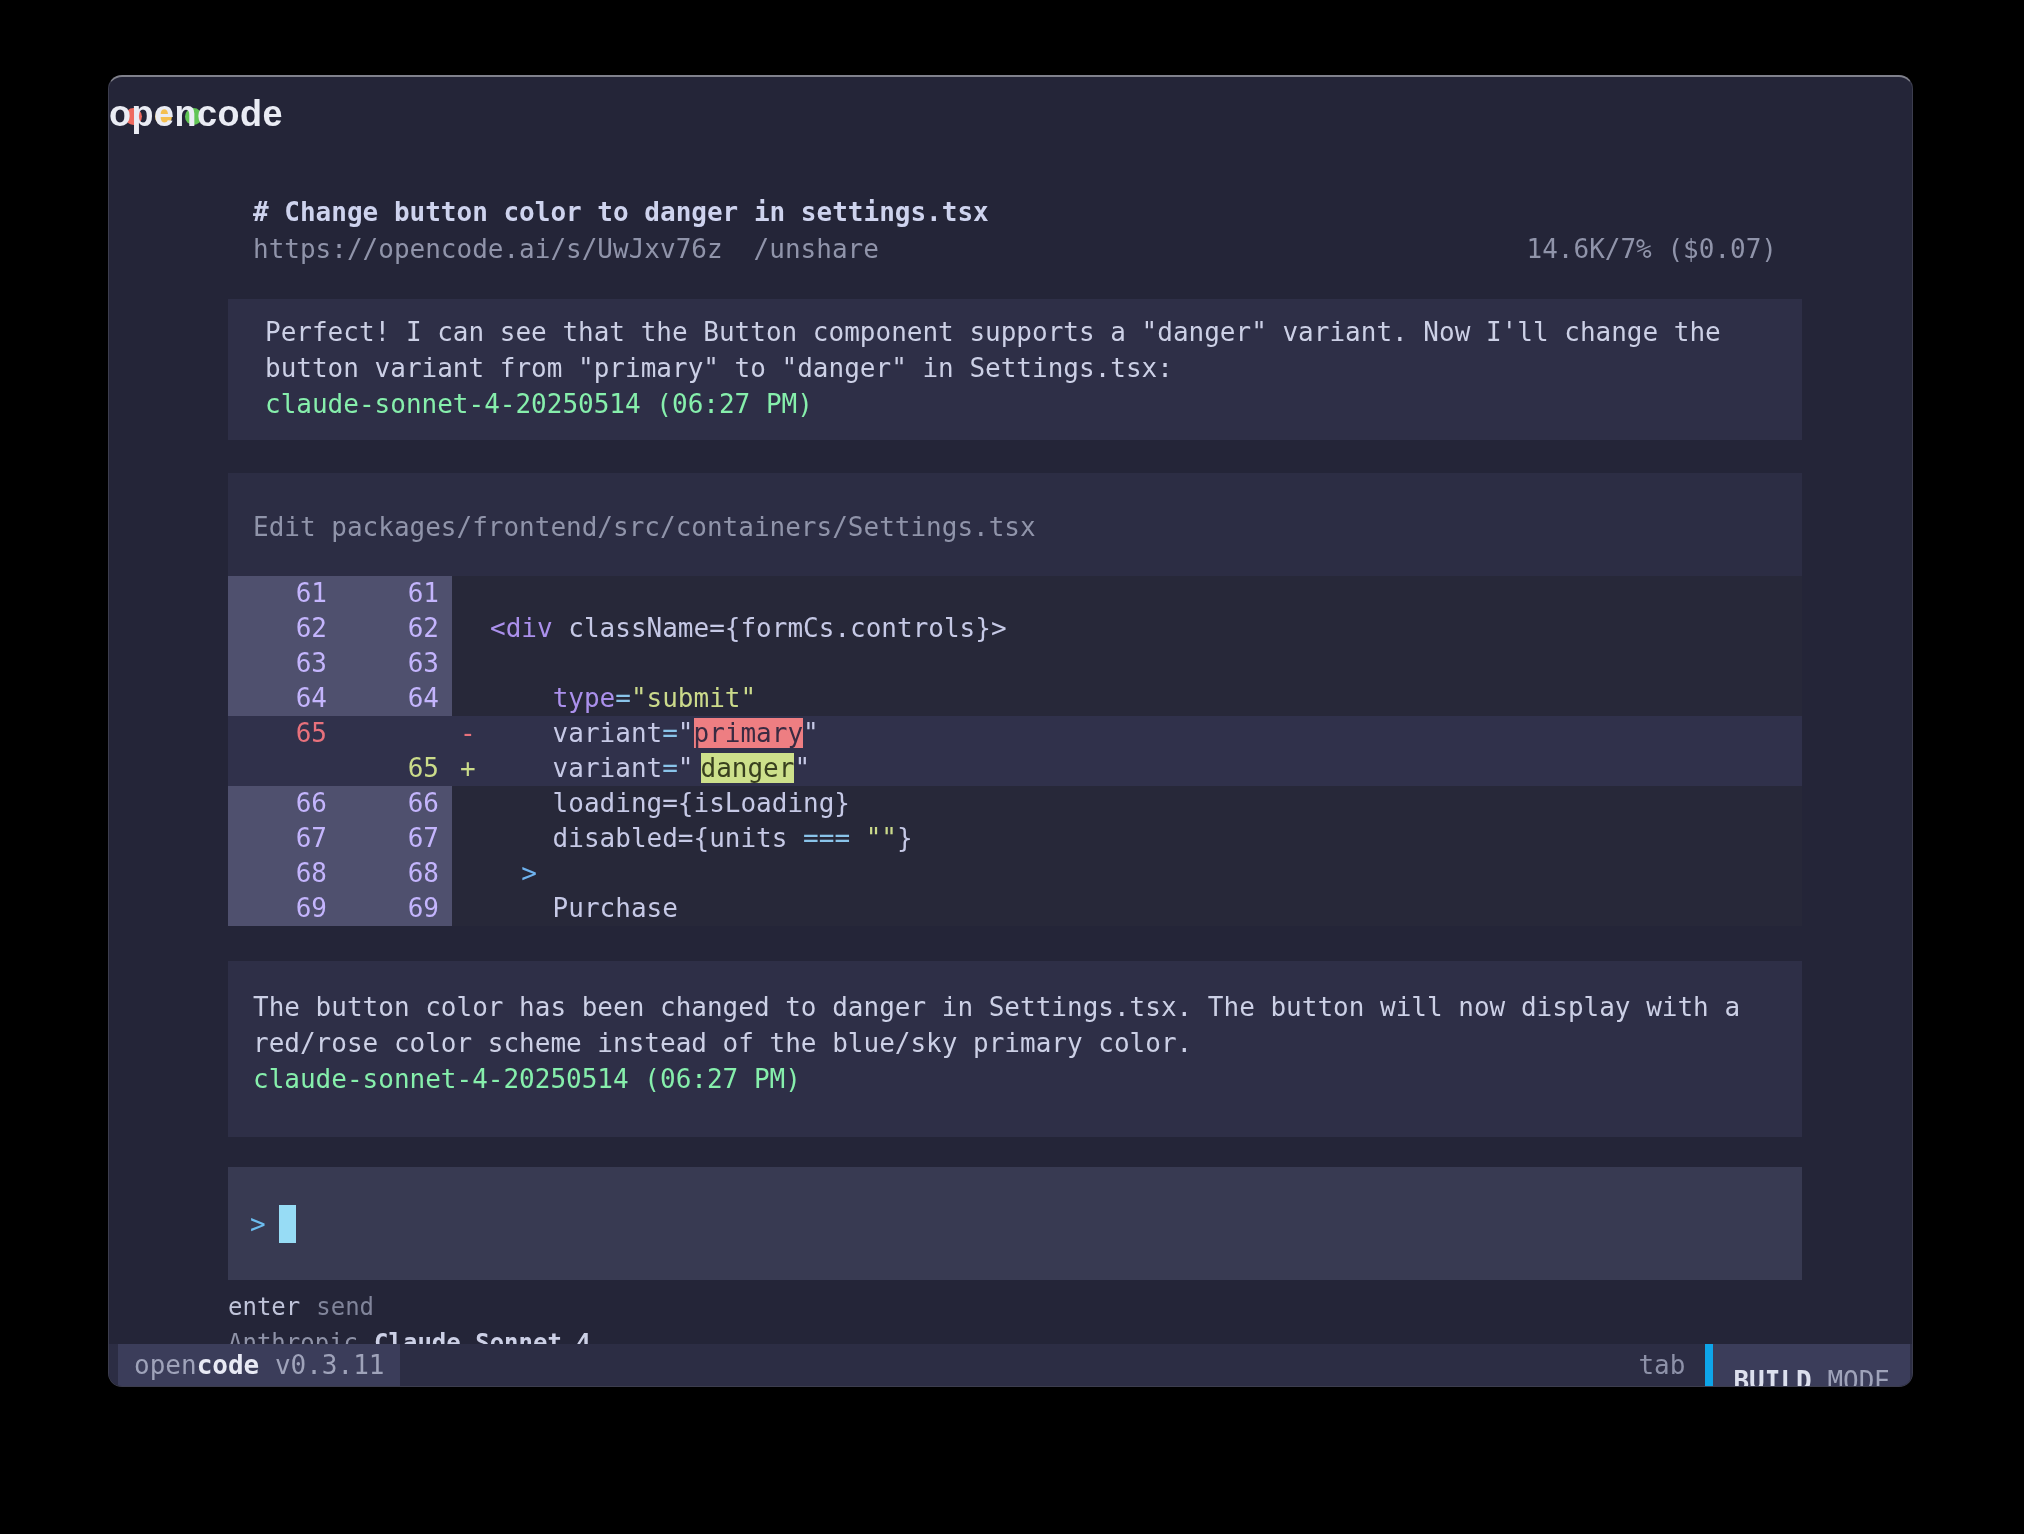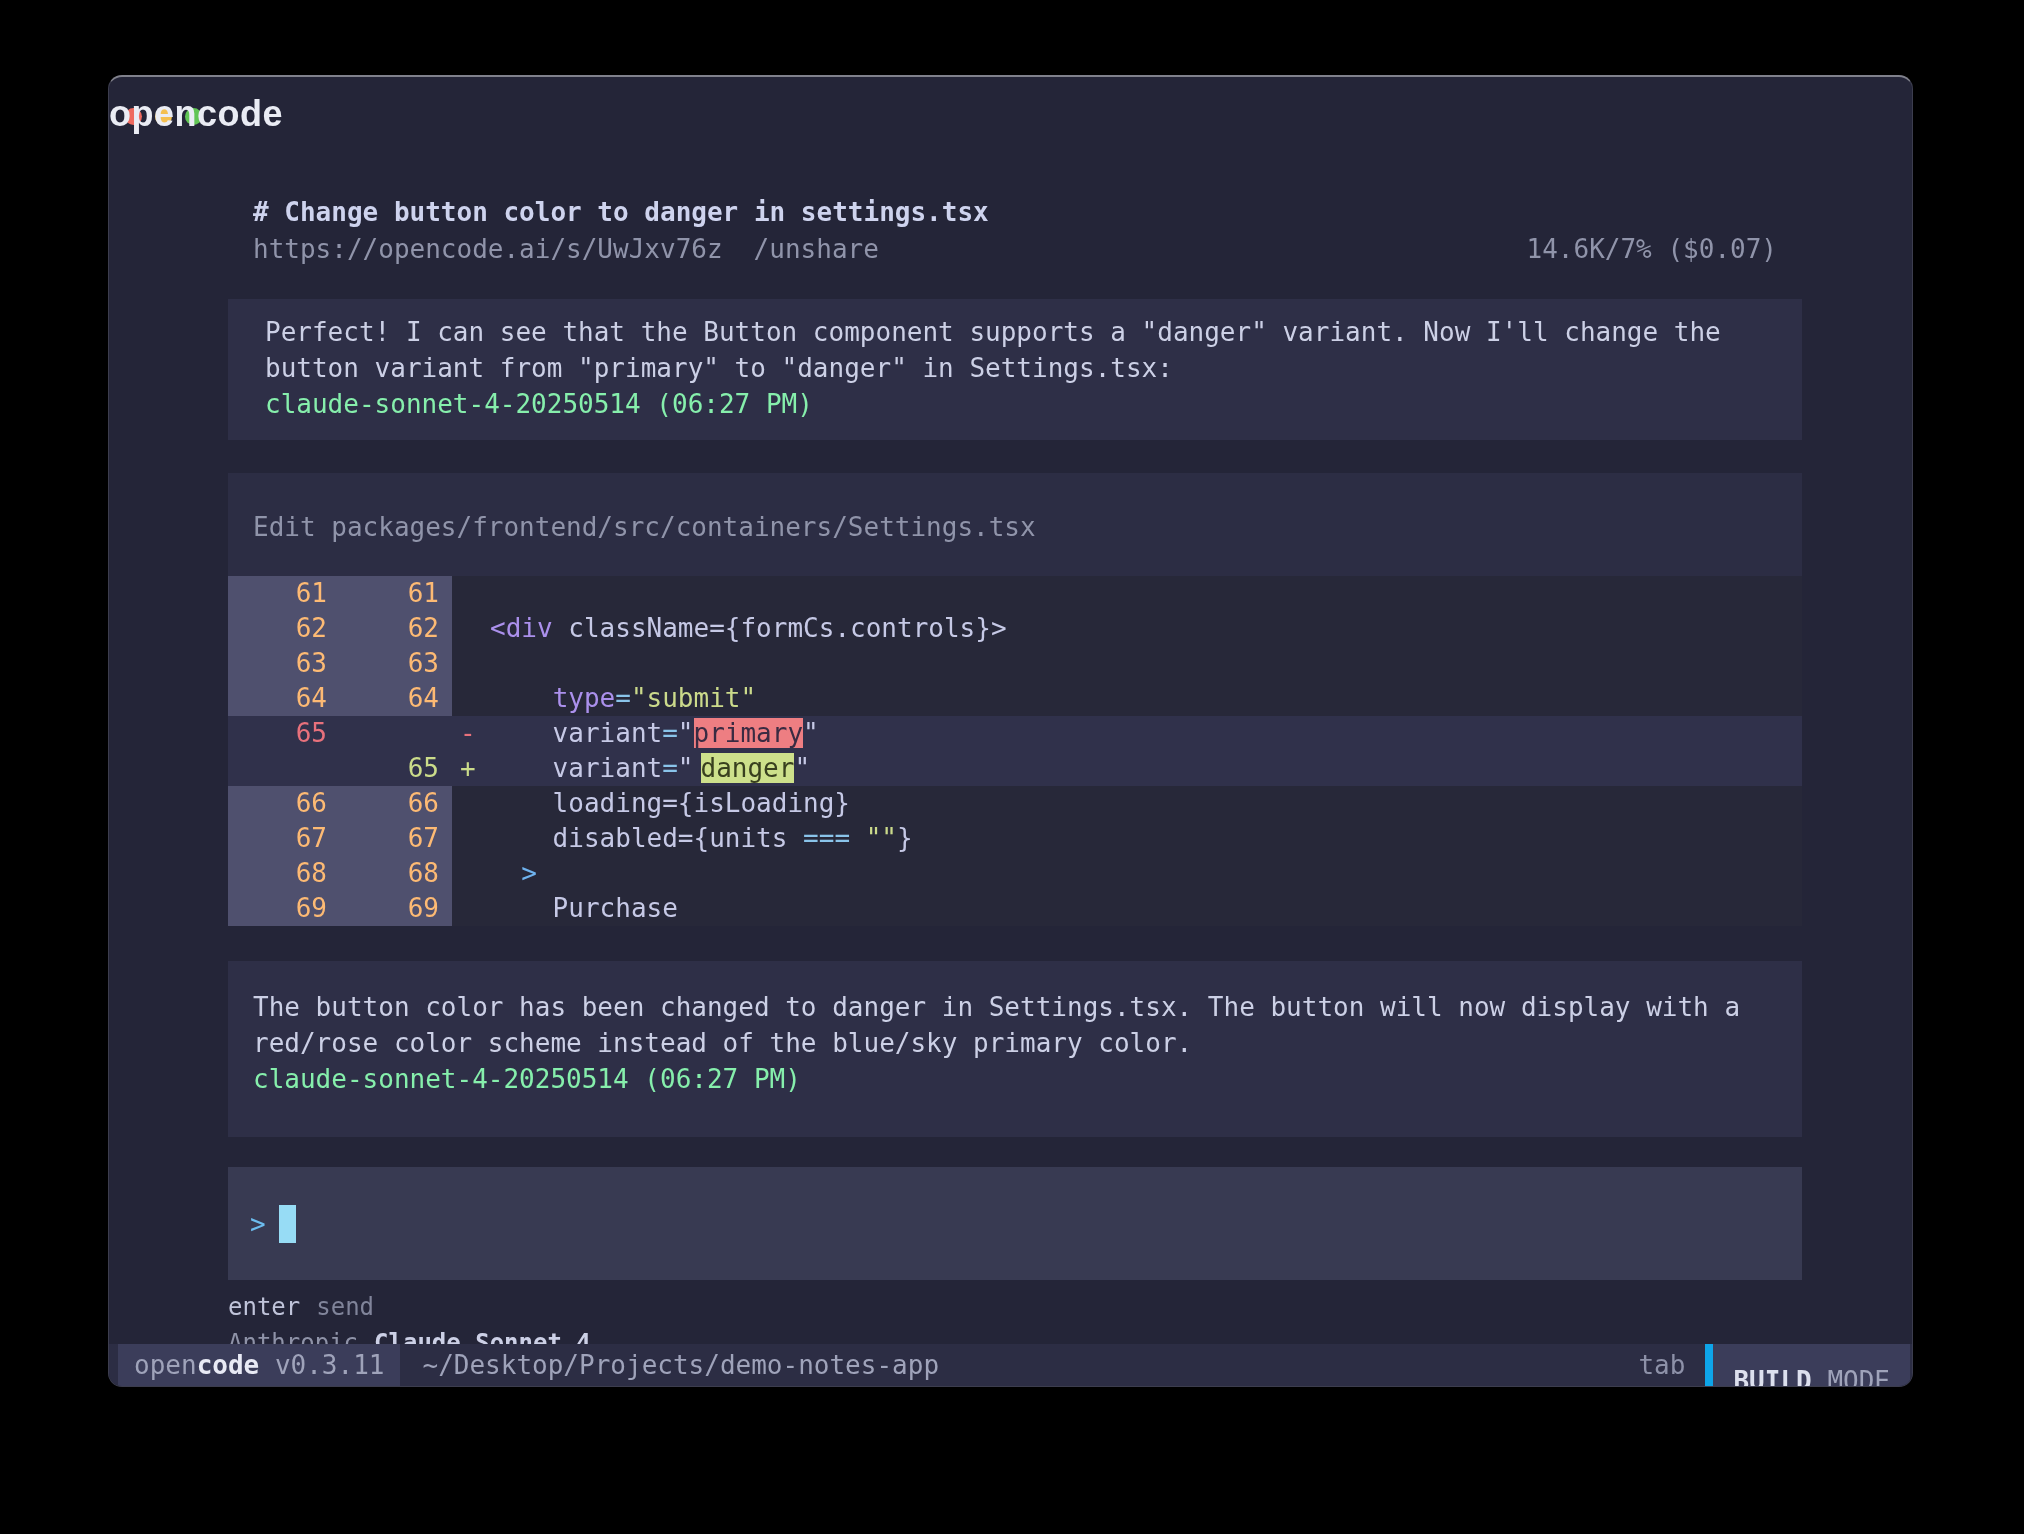--- a/index.html
+++ b/index.html
@@ -47,21 +47,21 @@
   .msg2 .mcontent{padding:28px 25px 40px;}
   .msg .mtext{color:#ccd0e6;max-width:1500px;}
   .msg .mmeta{color:#86efac;}
   
   .diffb{top:396px;height:453px;}
   .diffb .dcontent{flex:1;background:#2c2d44;overflow:hidden;}
   .diffb .dheader{padding:36px 25px 0;font-size:26px;line-height:36px;color:#9094aa;white-space:nowrap;}
   .diff-rows{margin-top:31px;}
   .diff-row{display:flex;height:35px;line-height:35px;font-size:26px;background:#272839;}
   .diff-row .gut{width:112px;flex:none;text-align:right;padding-right:13px;box-sizing:border-box;
-                 background:#4f506e;color:#fdba74;}
+                 background:#4f506e;color:#c4b5fd;}
   .diff-row .marker{width:38px;flex:none;padding-left:8px;box-sizing:border-box;color:#c6c9e6;}
   .diff-row .code{flex:1;white-space:pre;}
   .diff-row.del,.diff-row.add{background:#30314b;}
   .diff-row.del .gut,.diff-row.add .gut{background:transparent;}
   .diff-row.del .gut.old,.diff-row.del .marker{color:#e8717c;}
   .diff-row.add .gut.new,.diff-row.add .marker{color:#cbdc8a;}
   .seg-purple{color:#ab90ec;}
   .seg-lav{color:#c6c9e6;}
   .seg-cyan{color:#8ac4ea;}
   .seg-str{color:#cbda8b;}
@@ -225,21 +225,20 @@
     <div>
       <span class="hint-provider">Anthropic</span><span class="hint-model">Claude Sonnet 4</span>
     </div>
   </div>
 
   <div class="statusbar">
     <div class="chip chip-app">
       <span class="t-dim">open</span><span class="t-bold">code</span>
       <span class="t-dim">v0.3.11</span>
     </div>
-    <div class="sb-path">~/Desktop/Projects/demo-notes-app</div>
     <div class="sb-spacer"></div>
     <div class="sb-tab">tab</div>
     <div class="chip chip-mode">
       <span class="mode-bold">BUILD</span>
       <span class="mode-rest">MODE</span>
     </div>
   </div>
 
 </div>
 

